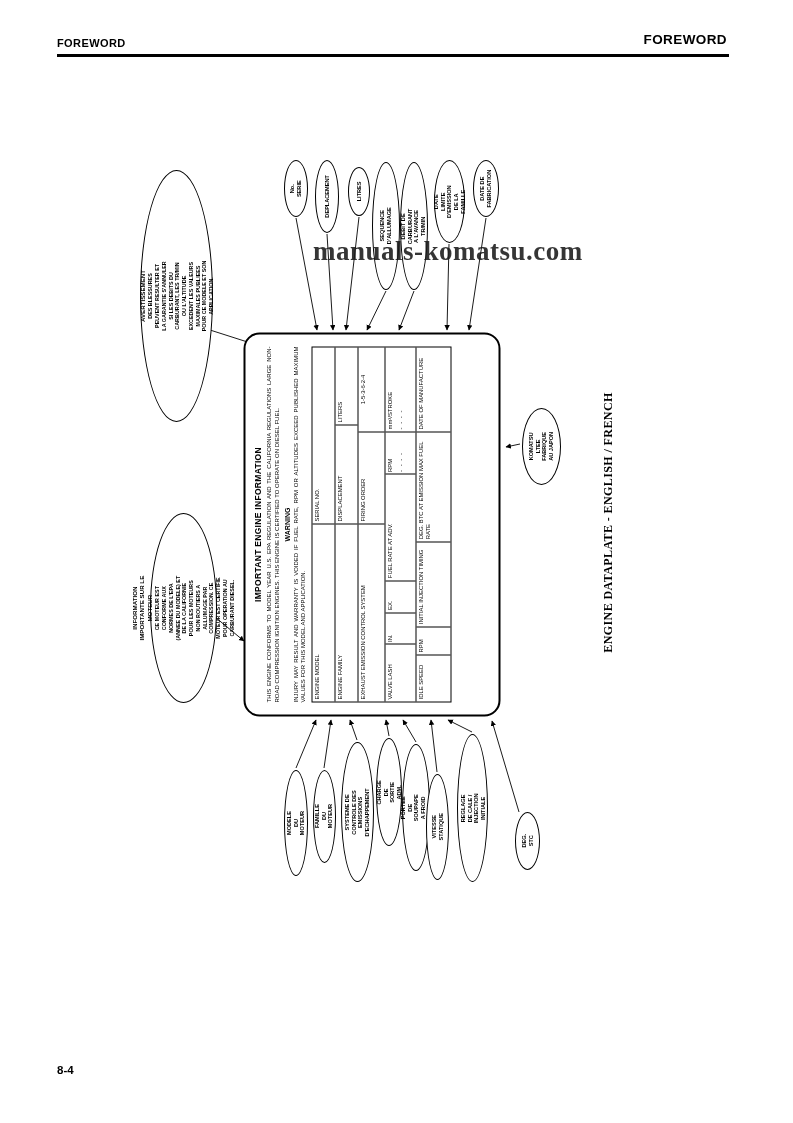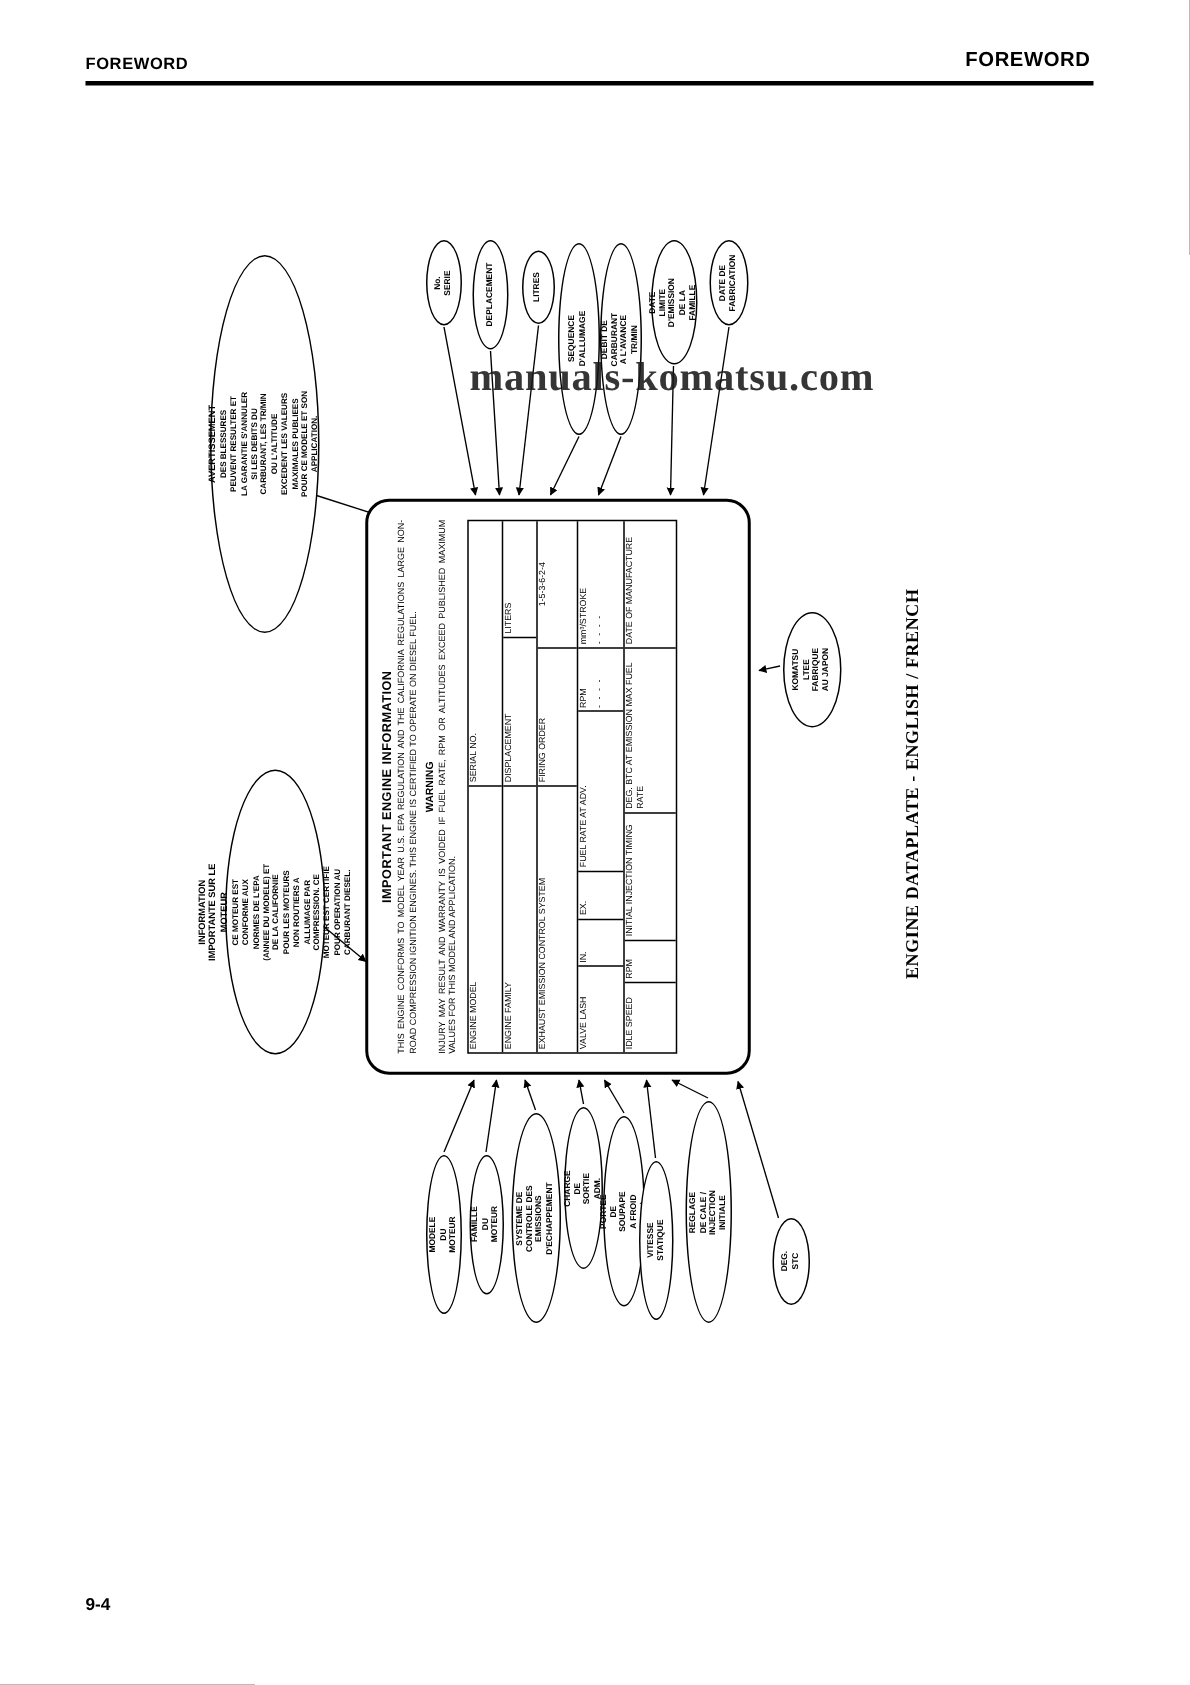--- a/index.html
+++ b/index.html
@@ -202,15 +202,15 @@
   <div class="ell" style="left:515px;top:812px;width:25px;height:58px">
       <span class="rot" style="width:48px">DEG. STC</span>
     </div>
 
   <div class="caption-box">
     <span class="cap">ENGINE DATAPLATE - ENGLISH / FRENCH</span>
   </div>
 
   <div class="watermark">manuals-komatsu.com</div>
 
-  <div class="pagenum">9-4</div>
+  <div class="pagenum">8-4</div>
 
 </div>
 
 </body></html>

